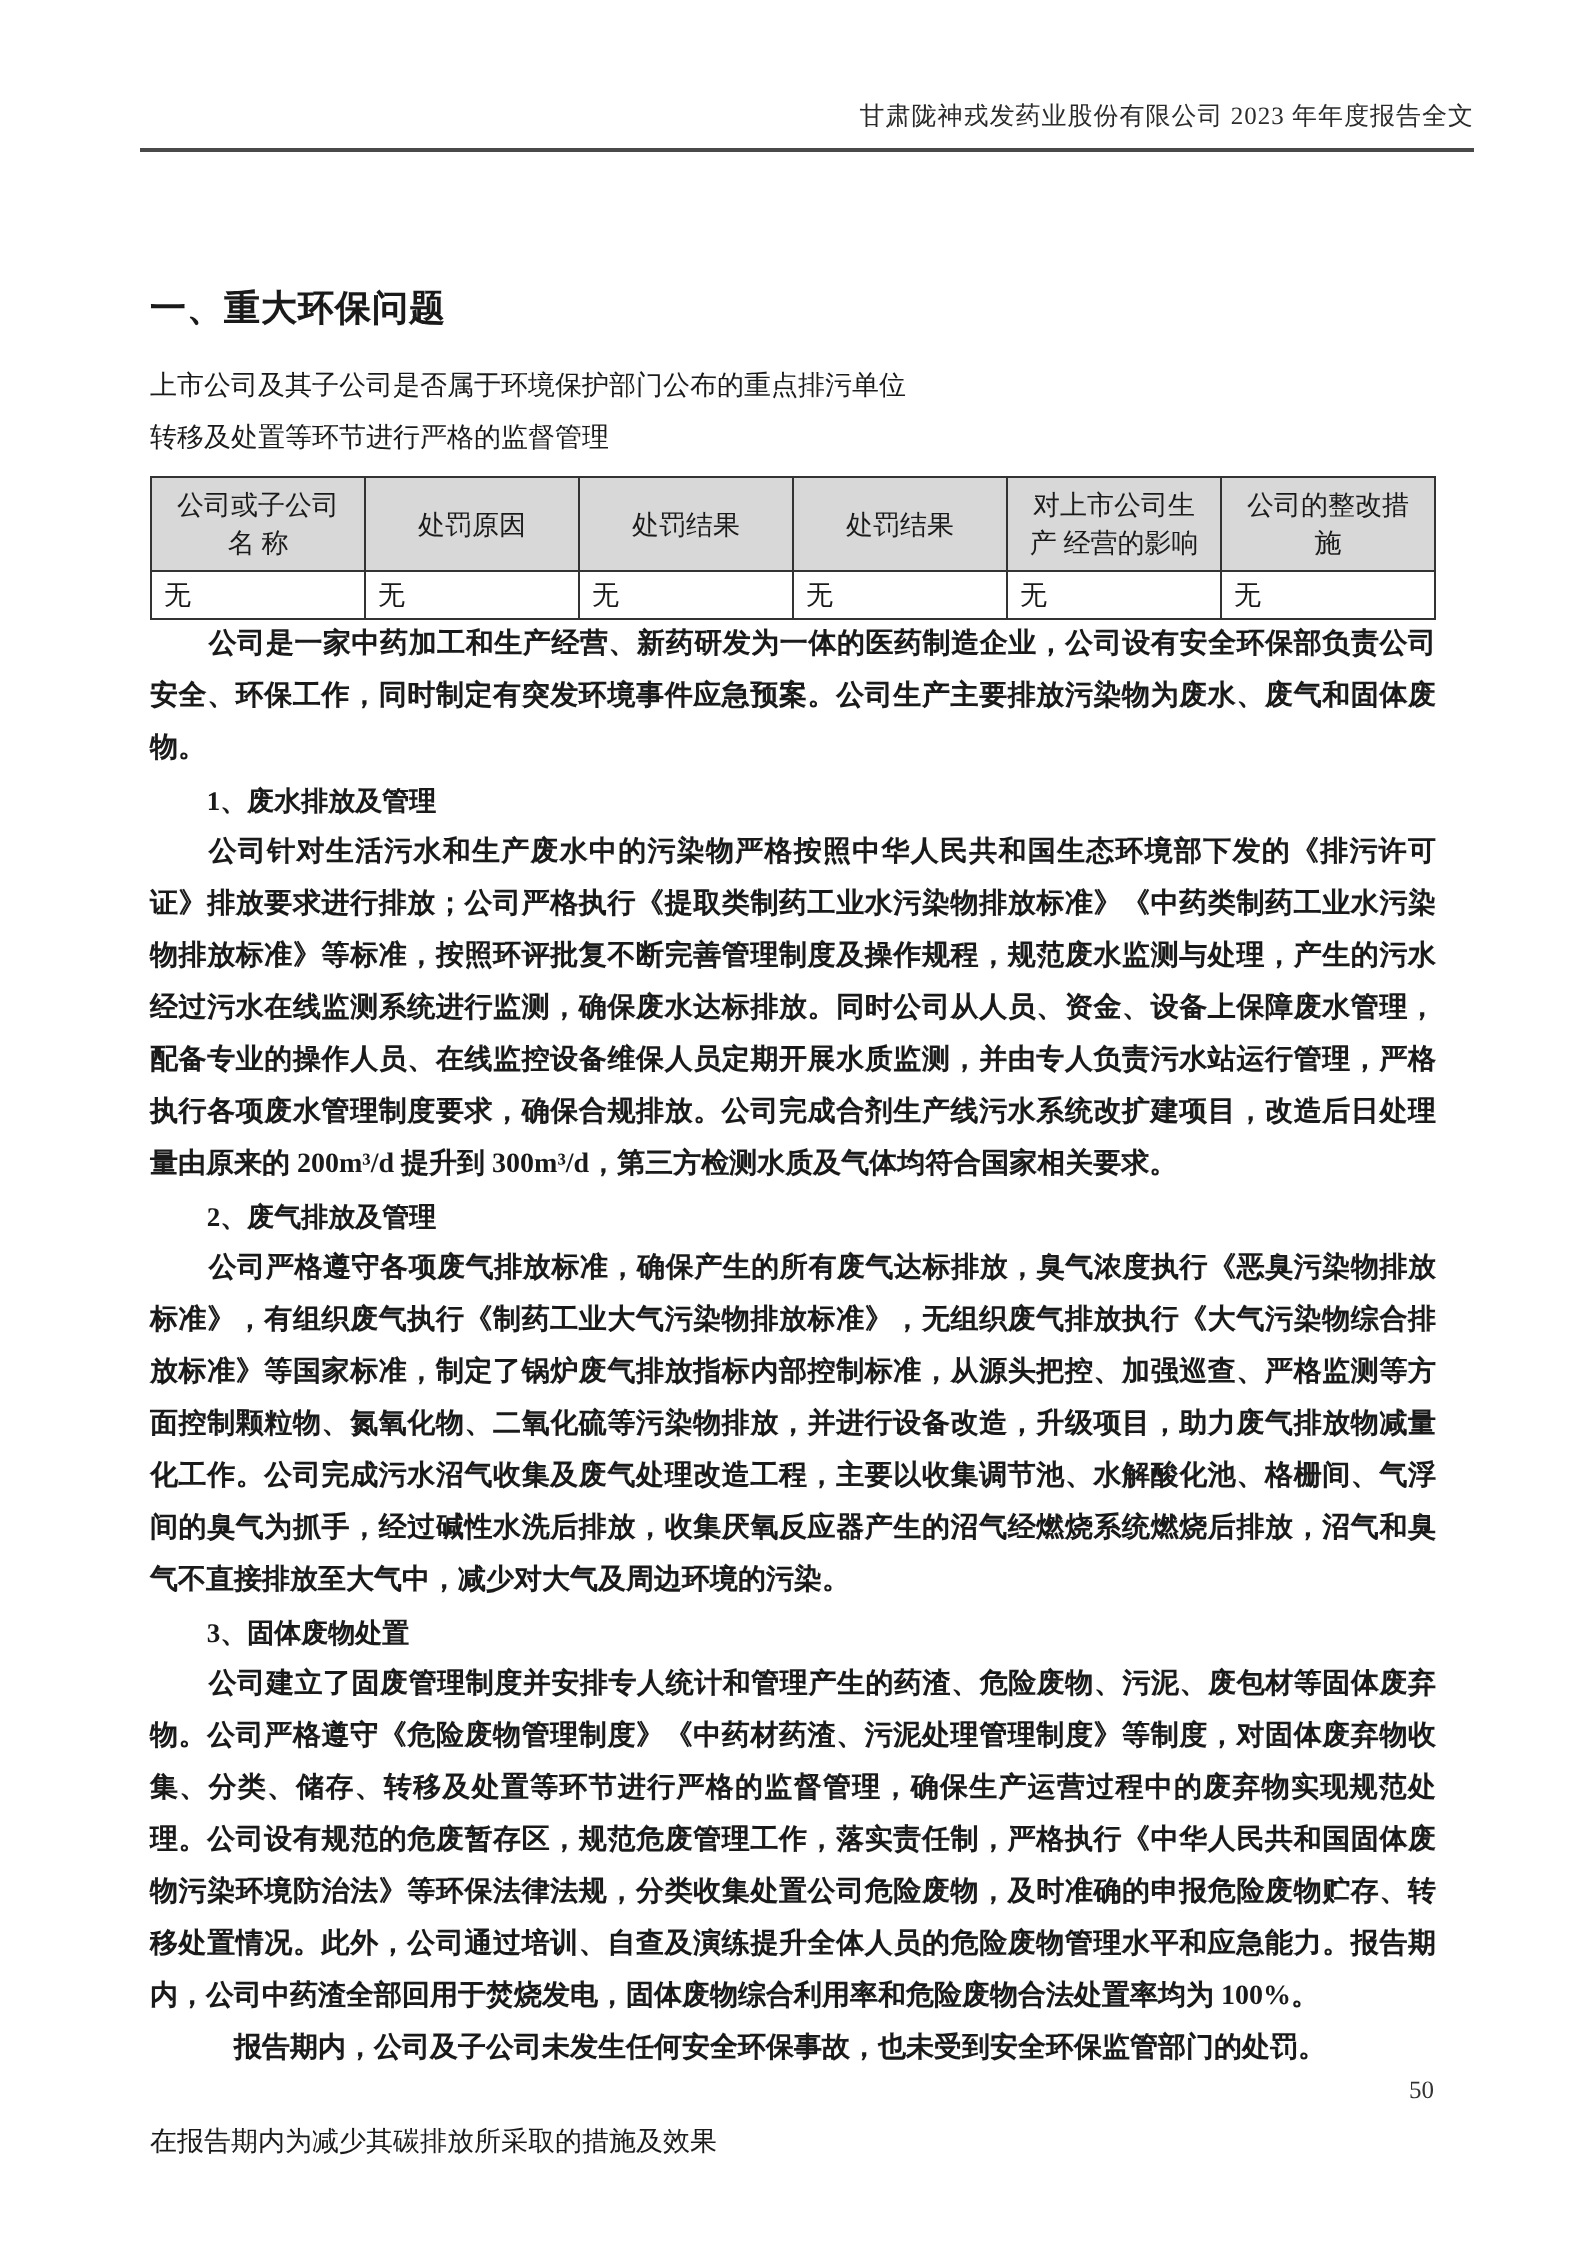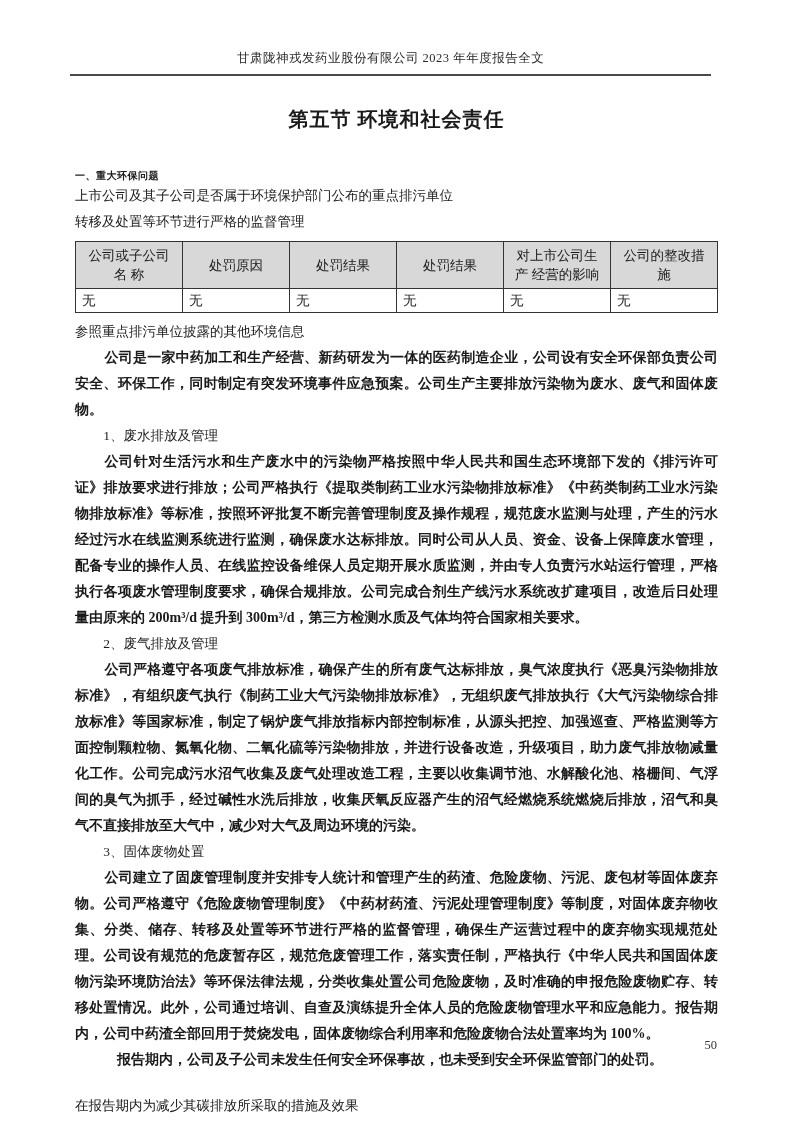--- a/index.html
+++ b/index.html
@@ -8,50 +8,50 @@
     width:793px;height:1122px;
     margin:0 auto;
     background:#ffffff;
     font-family:"Liberation Serif", serif;
     color:#1a1a1a;
     box-sizing:border-box;
     overflow:hidden;
   }
   .doc-header{
     position:absolute;
-    top:50px;left:70px;right:82px;
-    text-align:center;
+    top:50px;left:70px;right:56px;
+    text-align:right;
     font-size:12.5px;
     letter-spacing:0.5px;
     padding-bottom:7px;
     border-bottom:2.5px solid #4a4a4a;
     color:#2a2a2a;
   }
   .content{
     position:absolute;
     top:106px;left:75px;right:75px;
   }
   .doc-title{
     text-align:center;
     font-size:20px;
     font-weight:bold;
     letter-spacing:1px;
     margin:0 0 0 0;
   }
   .h2{
-    font-size:10px;
+    font-size:18px;
     font-weight:bold;
     margin-top:36px;
     letter-spacing:0.5px;
   }
   .line{
     font-size:13.5px;
     line-height:26px;
   }
-  .q-line{}
+  .q-line{margin-top:14px;}
   .checkbox-line{margin-top:0;}
   .cbx{
     font-family:"DejaVu Sans", sans-serif;
     font-size:13px;
     margin-right:2px;
   }
   .cbx-group{margin-right:10px;}
   table.penalty{
     width:100%;
     border-collapse:collapse;
@@ -82,21 +82,21 @@
     font-size:14px;
     line-height:26px;
     text-align:justify;
     text-indent:2.1em;
     margin:0;
     font-weight:bold;
   }
   .h3{
     font-size:13.5px;
     line-height:26px;
-    font-weight:normal;
+    font-weight:bold;
     text-indent:2.1em;
   }
   .para-extra-indent{text-indent:3em;}
   .gap-sm{margin-top:6px;}
   .gap-md{margin-top:20px;}
   .doc-footer{
     position:absolute;
     right:76px;
     top:1038px;
     font-size:12.5px;
@@ -106,21 +106,20 @@
 </style>
 </head>
 <body>
 
 <div class="page">
 
   <div class="doc-header">甘肃陇神戎发药业股份有限公司 2023 年年度报告全文</div>
 
   <div class="content">
 
-    <div class="doc-title">第五节 环境和社会责任</div>
 
     <div class="h2">一、重大环保问题</div>
 
     <div class="line q-line">上市公司及其子公司是否属于环境保护部门公布的重点排污单位</div>
 
 
     <div class="line">转移及处置等环节进行严格的监督管理</div>
 
     <table class="penalty">
       <thead>
@@ -140,21 +139,20 @@
           <td>无</td>
           <td>无</td>
           <td>无</td>
           <td>无</td>
           <td>无</td>
           <td>无</td>
         </tr>
       </tbody>
     </table>
 
-    <div class="line gap-sm">参照重点排污单位披露的其他环境信息</div>
 
     <p class="para">公司是一家中药加工和生产经营、新药研发为一体的医药制造企业，公司设有安全环保部负责公司安全、环保工作，同时制定有突发环境事件应急预案。公司生产主要排放污染物为废水、废气和固体废物。</p>
 
     <div class="h3">1、废水排放及管理</div>
     <p class="para">公司针对生活污水和生产废水中的污染物严格按照中华人民共和国生态环境部下发的《排污许可证》排放要求进行排放；公司严格执行《提取类制药工业水污染物排放标准》《中药类制药工业水污染物排放标准》等标准，按照环评批复不断完善管理制度及操作规程，规范废水监测与处理，产生的污水经过污水在线监测系统进行监测，确保废水达标排放。同时公司从人员、资金、设备上保障废水管理，配备专业的操作人员、在线监控设备维保人员定期开展水质监测，并由专人负责污水站运行管理，严格执行各项废水管理制度要求，确保合规排放。公司完成合剂生产线污水系统改扩建项目，改造后日处理量由原来的 200m³/d 提升到 300m³/d，第三方检测水质及气体均符合国家相关要求。</p>
 
     <div class="h3">2、废气排放及管理</div>
     <p class="para">公司严格遵守各项废气排放标准，确保产生的所有废气达标排放，臭气浓度执行《恶臭污染物排放标准》，有组织废气执行《制药工业大气污染物排放标准》，无组织废气排放执行《大气污染物综合排放标准》等国家标准，制定了锅炉废气排放指标内部控制标准，从源头把控、加强巡查、严格监测等方面控制颗粒物、氮氧化物、二氧化硫等污染物排放，并进行设备改造，升级项目，助力废气排放物减量化工作。公司完成污水沼气收集及废气处理改造工程，主要以收集调节池、水解酸化池、格栅间、气浮间的臭气为抓手，经过碱性水洗后排放，收集厌氧反应器产生的沼气经燃烧系统燃烧后排放，沼气和臭气不直接排放至大气中，减少对大气及周边环境的污染。</p>
 
     <div class="h3">3、固体废物处置</div>

